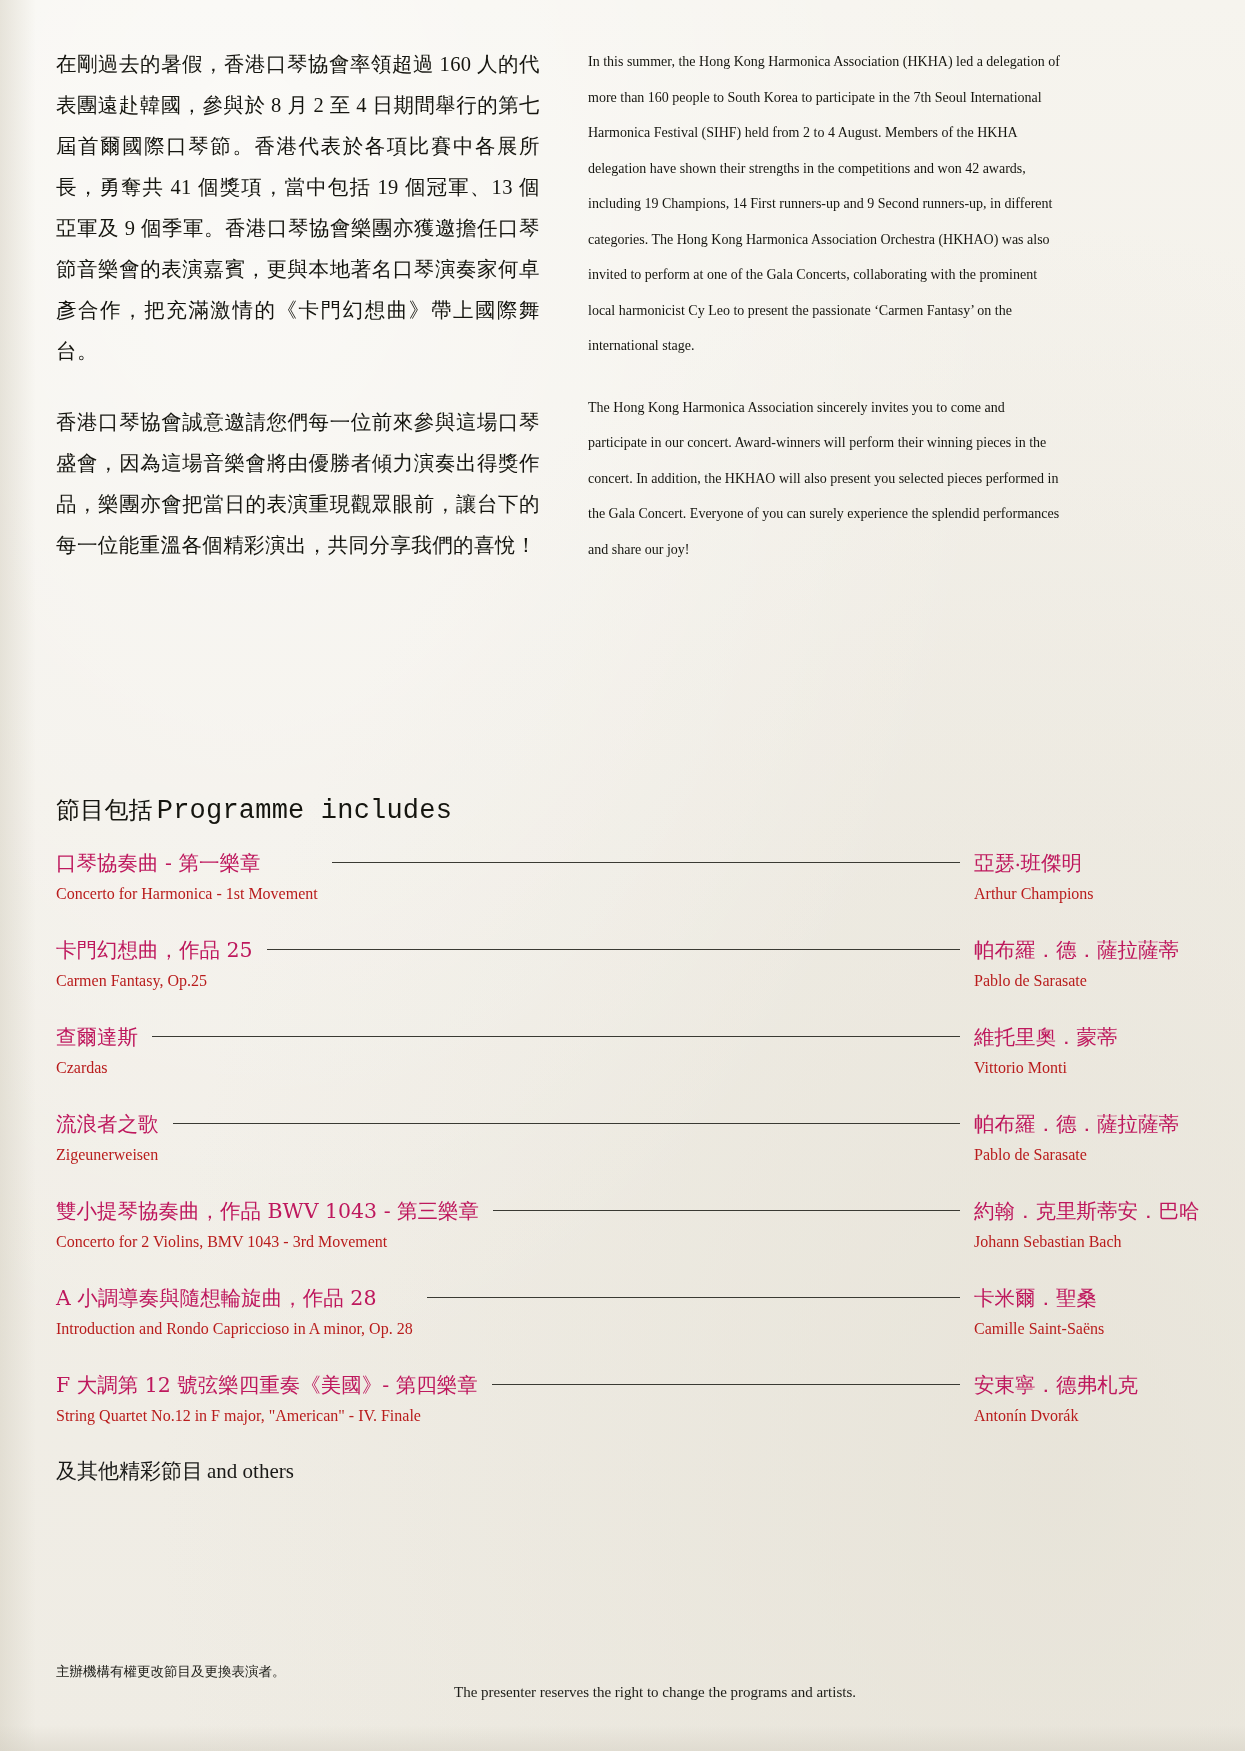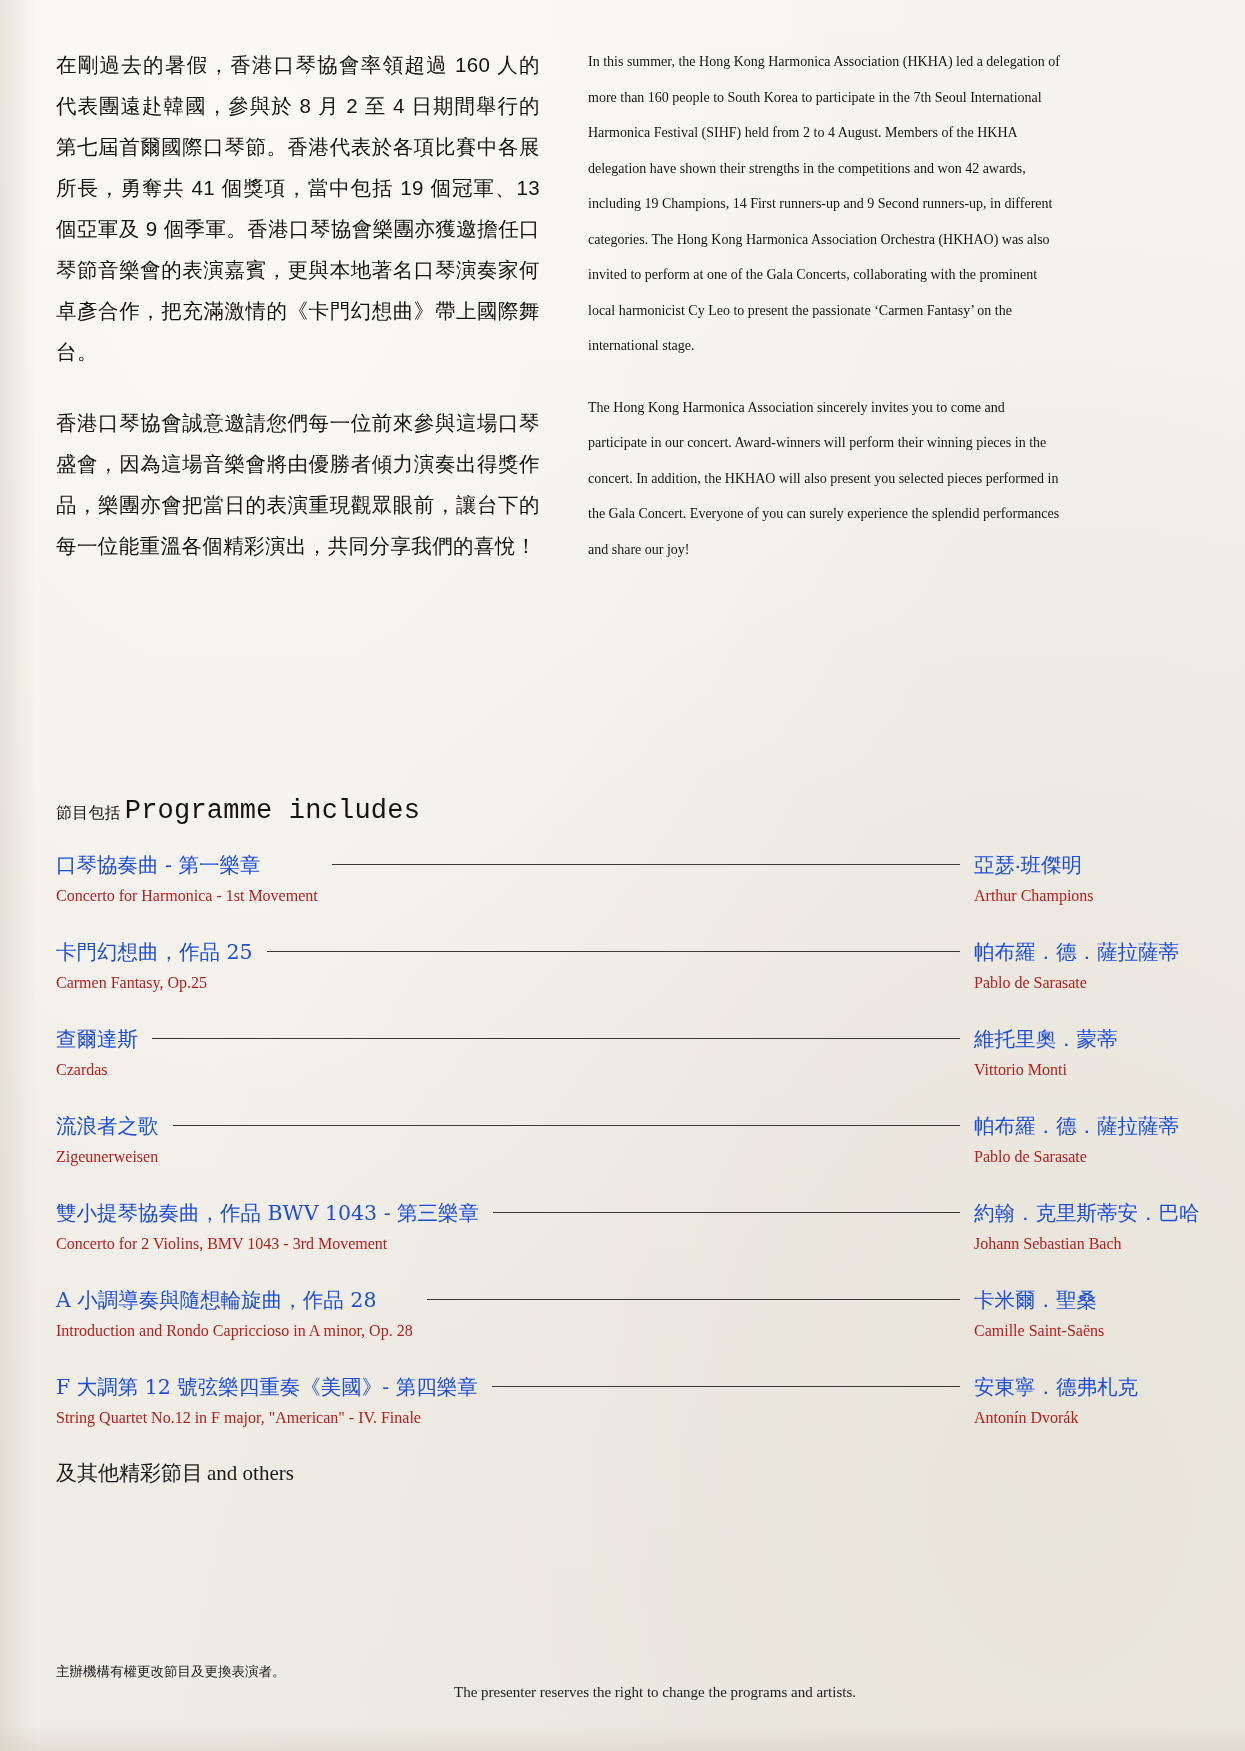--- a/index.html
+++ b/index.html
@@ -53,21 +53,21 @@
     display: flex;
     gap: 48px;
   }
   .col-zh {
     width: 484px;
   }
   .col-en {
     width: 478px;
   }
   .p-zh {
-    font-family: Liberation Sans, sans-serif;
+    font-family: Liberation Serif, serif;
     font-size: 20.5px;
     line-height: 41px;
     letter-spacing: 0.4px;
     text-align: justify;
     margin: 0 0 30px 0;
     color: #15150f;
   }
   .p-en {
     font-family: "Liberation Serif", serif;
     font-size: 14px;
@@ -85,21 +85,21 @@
   }
   .programme-heading {
     font-size: 24px;
     line-height: 30px;
     margin-bottom: 22px;
     color: #15150f;
     letter-spacing: 0.2px;
   }
   .programme-heading .zh {
     font-family: "DejaVu Serif", "Liberation Serif", serif;
-    font-size: 16px;
+    font-size: 24px;
   }
   .programme-heading .en {
     font-family: Liberation Mono, monospace;
     font-size: 27px;
     margin-left: 4px;
     margin-top: 48px;
   }
 
   .prog-item {
     display: flex;
@@ -121,21 +121,21 @@
   .prog-right {
     flex: 0 0 auto;
     width: 222px;
     text-align: left;
   }
   .line-zh {
     font-family: "DejaVu Serif", "Liberation Serif", serif;
     font-size: 20.5px;
     line-height: 30px;
     white-space: nowrap;
-    color: #1d4ed8;
+    color: #be185d;
   }
   .line-en {
     font-family: Liberation Serif, serif;
     font-size: 16px;
     line-height: 31px;
     white-space: nowrap;
     color: #b91c1c;
   }
   .prog-others {
     margin-top: 16px;

